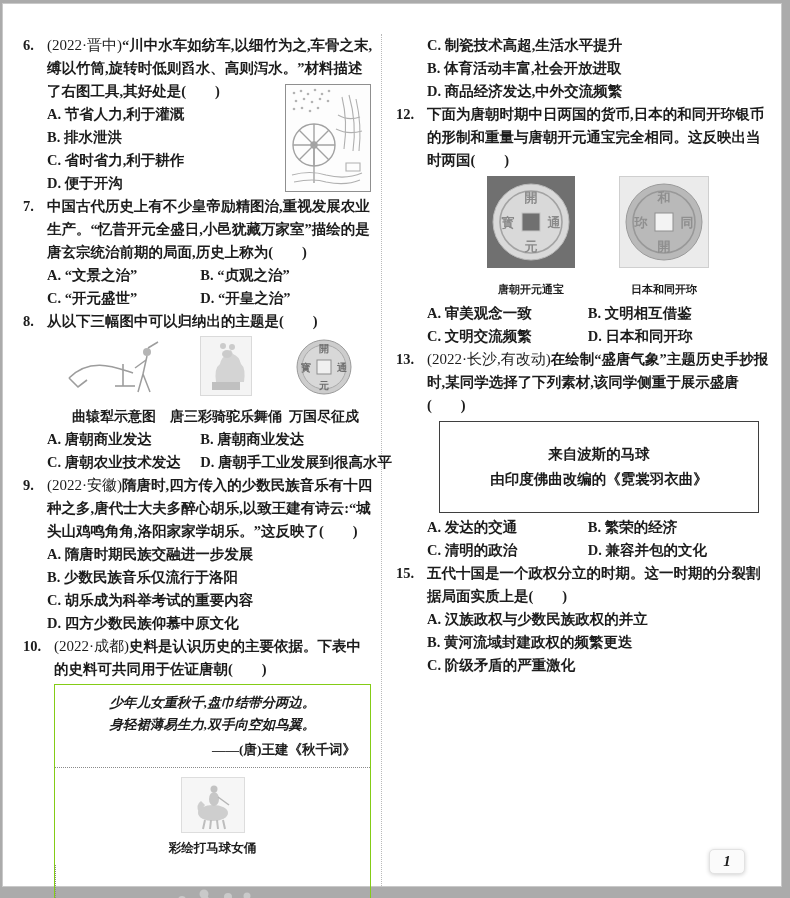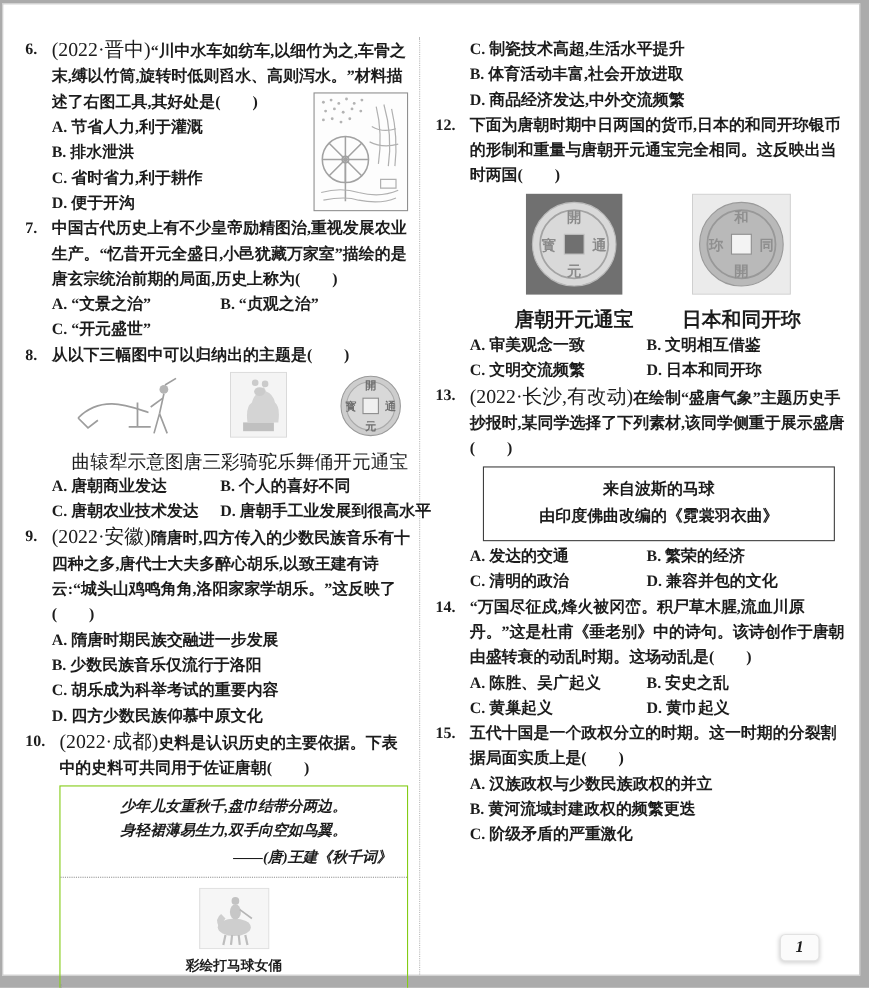--- a/index.html
+++ b/index.html
@@ -17,46 +17,46 @@
     border:1px solid #c9c9c9;
     box-sizing:border-box;
     padding:30px 8px 0 12px;
   }
   .cols{display:flex;height:100%;}
   .col-left{width:366px;padding:0 8px 0 8px;box-sizing:border-box;}
   .col-right{flex:1;border-left:1px dotted #b9b9b9;padding:0 4px 0 14px;box-sizing:border-box;}
   .q{position:relative;padding-left:24px;font-size:14.5px;line-height:23px;font-weight:600;}
   .q.two{padding-left:31px;}
   .qnum{position:absolute;left:0;top:0;font-weight:700;}
-  .src{font-weight:400;font-size:18px;}
+  .src{font-weight:400;font-size:15px;}
   .optlist div{white-space:nowrap;}
   .opts2{display:grid;grid-template-columns:47% 53%;}
   .opts2 span{white-space:nowrap;}
   
   .q6art{position:absolute;right:2px;top:50px;width:84px;height:106px;border:1px solid #8f8f8f;background:#fdfdfd;}
   
   .figrow{display:flex;justify-content:space-between;align-items:flex-end;padding:3px 14px 0 18px;}
   .fig{text-align:center;}
-  .figcap{font-size:17px;font-weight:400;margin-top:2px;white-space:nowrap;}
+  .figcap{font-size:14px;font-weight:700;margin-top:2px;white-space:nowrap;}
   
   .srctable{border:1px solid #84cc16;margin:3px 2px 2px 0;}
   .poemline{text-align:center;font-style:italic;font-size:13.5px;line-height:22px;font-weight:600;}
   .poem{padding:7px 6px 0 6px;}
-  .attr{text-align:right;font-style:italic;font-weight:700;font-size:13.5px;padding:2px 14px 6px 0;}
+  .attr{text-align:right;font-weight:700;font-size:13.5px;padding:2px 14px 6px 0;}
   .cellrow{display:flex;border-top:1px dotted #8a8a8a;flex-direction:column;}
   .cell{flex:1;text-align:center;padding:7px 1px 5px;}
   .cell+.cell{border-left:1px dotted #8a8a8a;}
   .cellcap{font-size:12.5px;font-weight:700;margin-top:4px;white-space:nowrap;}
   .cellart{display:flex;justify-content:center;align-items:flex-end;height:58px;}
   
   .coinrow{display:flex;justify-content:center;gap:44px;margin:4px 0 1px;}
   .coinfig{text-align:center;}
-  .coincap{font-size:18px;font-weight:700;margin-top:3px;white-space:nowrap;}
-  
-  .matbox{border:1.5px solid #3f3f3f;margin:4px 10px 3px 12px;padding:8px 6px;text-align:center;font-weight:700;font-size:14.5px;line-height:25px;}
+  .coincap{font-size:11px;font-weight:700;margin-top:3px;white-space:nowrap;}
+  
+  .matbox{border:1.5px solid #3f3f3f;margin:4px 10px 3px 12px;padding:20px 6px;text-align:center;font-weight:700;font-size:14.5px;line-height:25px;}
   
   .pagenum{
     position:absolute;right:36px;bottom:12px;
     min-width:34px;height:23px;
     background:#fbfbfb;border:1px solid #e2e2e2;border-radius:5px;
     box-shadow:0 1px 4px rgba(0,0,0,0.18);
     font-style:italic;font-weight:700;font-size:15px;
     text-align:center;line-height:23px;
   }
   svg text{font-family:"Liberation Serif","DejaVu Serif",serif;}
@@ -117,20 +117,21 @@
         </div>
       </div>
 
       <div class="q">
         <span class="qnum">7.</span>
         <span>中国古代历史上有不少皇帝励精图治,重视发展农业生产。“忆昔开元全盛日,小邑犹藏万家室”描绘的是唐玄宗统治前期的局面,历史上称为(　　)</span>
         <div class="opts2">
           <span>A. “文景之治”</span>
           <span>B. “贞观之治”</span>
           <span>C. “开元盛世”</span>
+          <span>D. “开皇之治”</span>
         </div>
       </div>
 
       <div class="q">
         <span class="qnum">8.</span>
         <span>从以下三幅图中可以归纳出的主题是(　　)</span>
         <div class="figrow">
           <div class="fig">
             <svg width="98" height="56" viewBox="0 0 98 56">
               <g stroke="#9d9d9d" stroke-width="1.6" fill="none">
@@ -163,26 +164,26 @@
           <div class="fig">
             <svg width="58" height="58" viewBox="0 0 58 58">
               <circle cx="29" cy="29" r="27" fill="#cdcdcd" stroke="#9a9a9a"></circle>
               <circle cx="29" cy="29" r="22" fill="#d8d8d8" stroke="#aaaaaa"></circle>
               <rect x="22" y="22" width="14" height="14" fill="#f0f0f0" stroke="#8d8d8d"></rect>
               <text x="29" y="14" font-size="10" fill="#6e6e6e" text-anchor="middle" font-weight="bold">開</text>
               <text x="29" y="51" font-size="10" fill="#6e6e6e" text-anchor="middle" font-weight="bold">元</text>
               <text x="47" y="33" font-size="10" fill="#6e6e6e" text-anchor="middle" font-weight="bold">通</text>
               <text x="11" y="33" font-size="10" fill="#6e6e6e" text-anchor="middle" font-weight="bold">寳</text>
             </svg>
-            <div class="figcap">开元通宝</div>
+            <div class="figcap">万国尽征戍</div>
           </div>
         </div>
         <div class="opts2">
           <span>A. 唐朝商业发达</span>
-          <span>B. 个人的喜好不同</span>
+          <span>B. 唐朝商业发达</span>
           <span>C. 唐朝农业技术发达</span>
           <span>D. 唐朝手工业发展到很高水平</span>
         </div>
       </div>
 
       <div class="q">
         <span class="qnum">9.</span>
         <span><span class="src">(2022·安徽)</span><span>隋唐时,四方传入的少数民族音乐有十四种之多,唐代士大夫多醉心胡乐,以致王建有诗云:“城头山鸡鸣角角,洛阳家家学胡乐。”这反映了(　　)</span></span>
         <div class="optlist">
           <div>A. 隋唐时期民族交融进一步发展</div>
@@ -320,30 +321,20 @@
           <div>由印度佛曲改编的《霓裳羽衣曲》</div>
         </div>
         <div class="opts2">
           <span>A. 发达的交通</span>
           <span>B. 繁荣的经济</span>
           <span>C. 清明的政治</span>
           <span>D. 兼容并包的文化</span>
         </div>
       </div>
 
-      <div class="q two">
-        <span class="qnum">14.</span>
-        <span>“万国尽征戍,烽火被冈峦。积尸草木腥,流血川原丹。”这是杜甫《垂老别》中的诗句。该诗创作于唐朝由盛转衰的动乱时期。这场动乱是(　　)</span>
-        <div class="opts2">
-          <span>A. 陈胜、吴广起义</span>
-          <span>B. 安史之乱</span>
-          <span>C. 黄巢起义</span>
-          <span>D. 黄巾起义</span>
-        </div>
-      </div>
 
       <div class="q two">
         <span class="qnum">15.</span>
         <span>五代十国是一个政权分立的时期。这一时期的分裂割据局面实质上是(　　)</span>
         <div class="optlist">
           <div>A. 汉族政权与少数民族政权的并立</div>
           <div>B. 黄河流域封建政权的频繁更迭</div>
           <div>C. 阶级矛盾的严重激化</div>
 
         </div>

